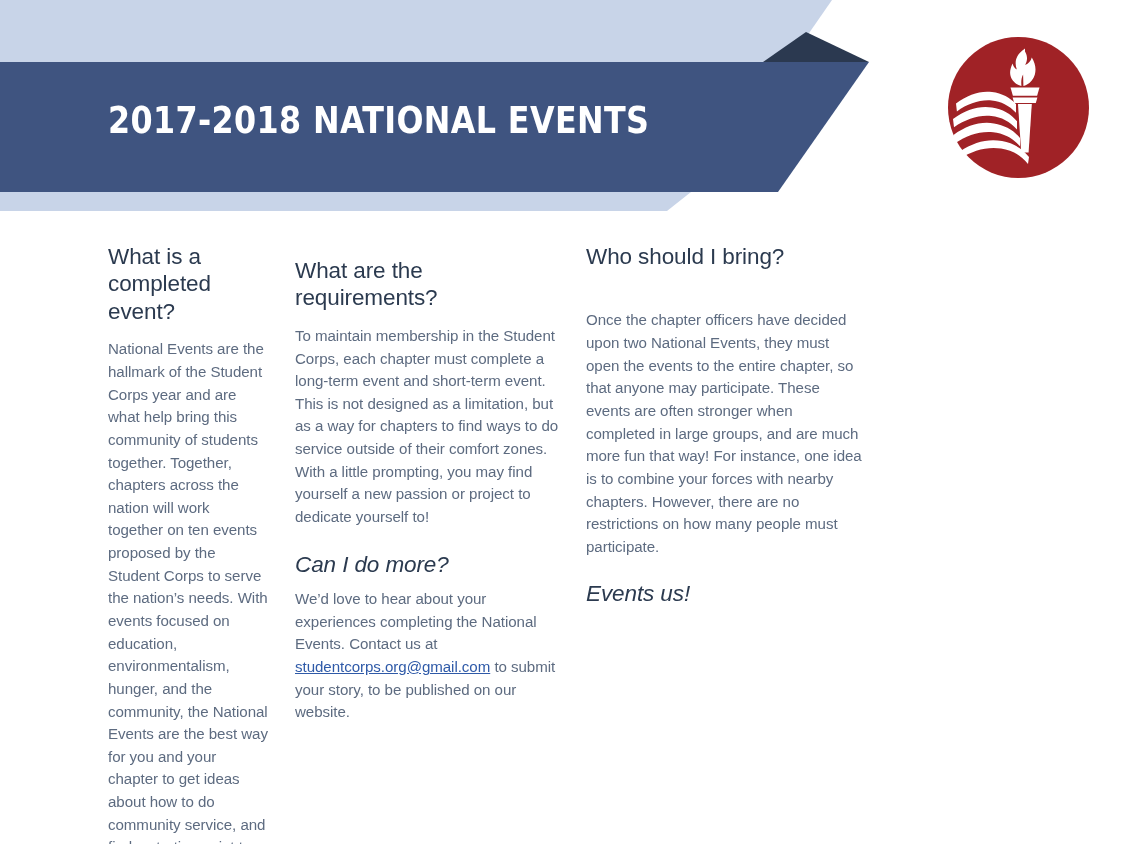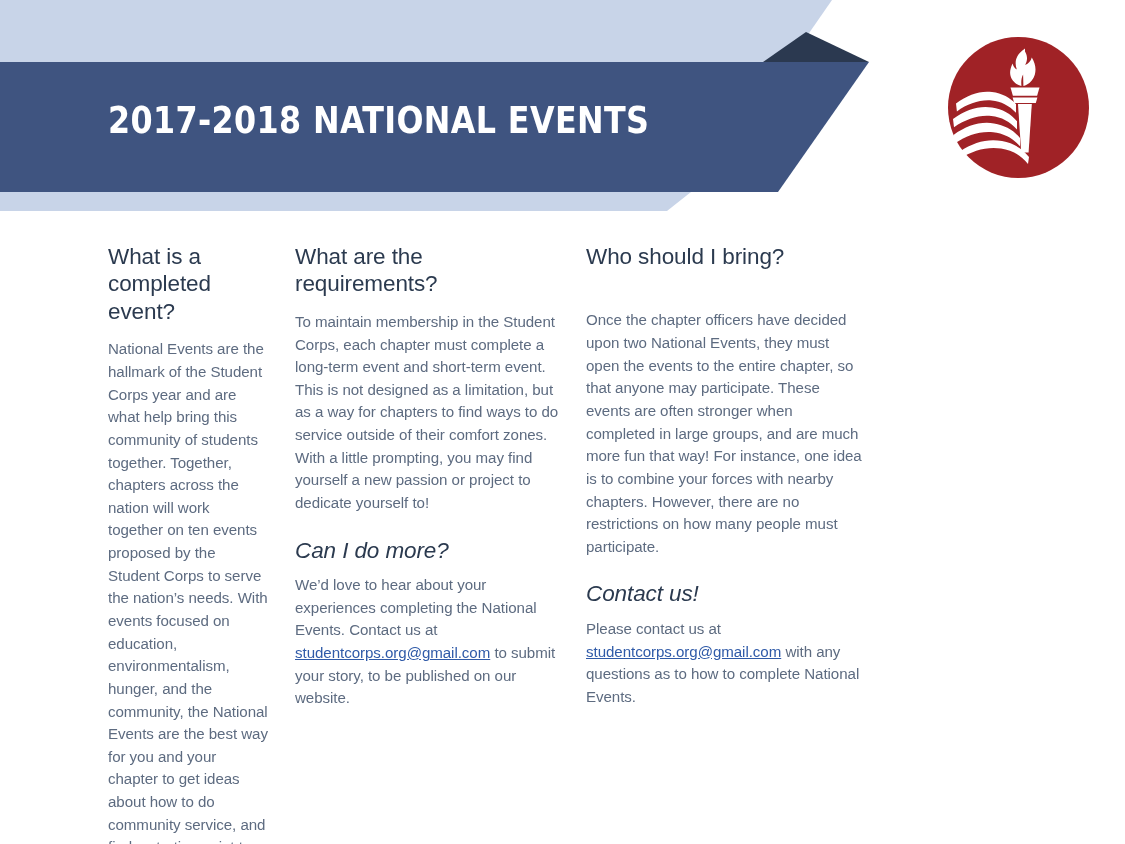--- a/index.html
+++ b/index.html
@@ -60,21 +60,21 @@
     left: 0;
     top: 243px;
     width: 1125px;
     display: flex;
     align-items: flex-start;
   }
   .col {
     box-sizing: border-box;
   }
   .col-1 { width: 290px; padding-left: 108px; padding-right: 22px; }
-  .col-2 { width: 293px; padding-left: 5px;   padding-right: 22px; }
+  .col-2 { width: 293px; padding-left: 5px;   padding-right: 22px; margin-top: 14px; }
   .col-3 { width: 300px; padding-left: 3px;   padding-right: 20px; }
 
   .heading {
     font-family: "Liberation Sans", sans-serif;
     font-size: 22.5px;
     font-weight: normal;
     color: #2b3a4f;
     line-height: 1.22;
     margin: 0 0 13px 0;
     letter-spacing: -0.1px;
@@ -164,17 +164,16 @@
   <div class="col col-2">
     <h2 class="heading">What are the requirements?</h2>
     <p class="body">To maintain membership in the Student Corps, each chapter must complete a long-term event and short-term event. This is not designed as a limitation, but as a way for chapters to find ways to do service outside of their comfort zones. With a little prompting, you may find yourself a new passion or project to dedicate yourself to!</p>
     <h2 class="subheading">Can I do more?</h2>
     <p class="body"><span>We’d love to hear about your experiences completing the National Events. Contact us at </span><a class="email-link">studentcorps.org@gmail.com</a><span> to submit your story, to be published on our website.</span></p>
   </div>
 
   <div class="col col-3">
     <h2 class="heading gap-after">Who should I bring?</h2>
     <p class="body">Once the chapter officers have decided upon two National Events, they must open the events to the entire chapter, so that anyone may participate. These events are often stronger when completed in large groups, and are much more fun that way! For instance, one idea is to combine your forces with nearby chapters. However, there are no restrictions on how many people must participate.</p>
-    <h2 class="subheading">Contact us!</h2>
-    <p class="body"><span>Please contact us at </span><a class="email-link">studentcorps.org@gmail.com</a><span> with any questions as to how to complete National Events.</span></p>
+    <h2 class="subheading">Events us!</h2>
   </div>
 
 </div>
 
 </body></html>

